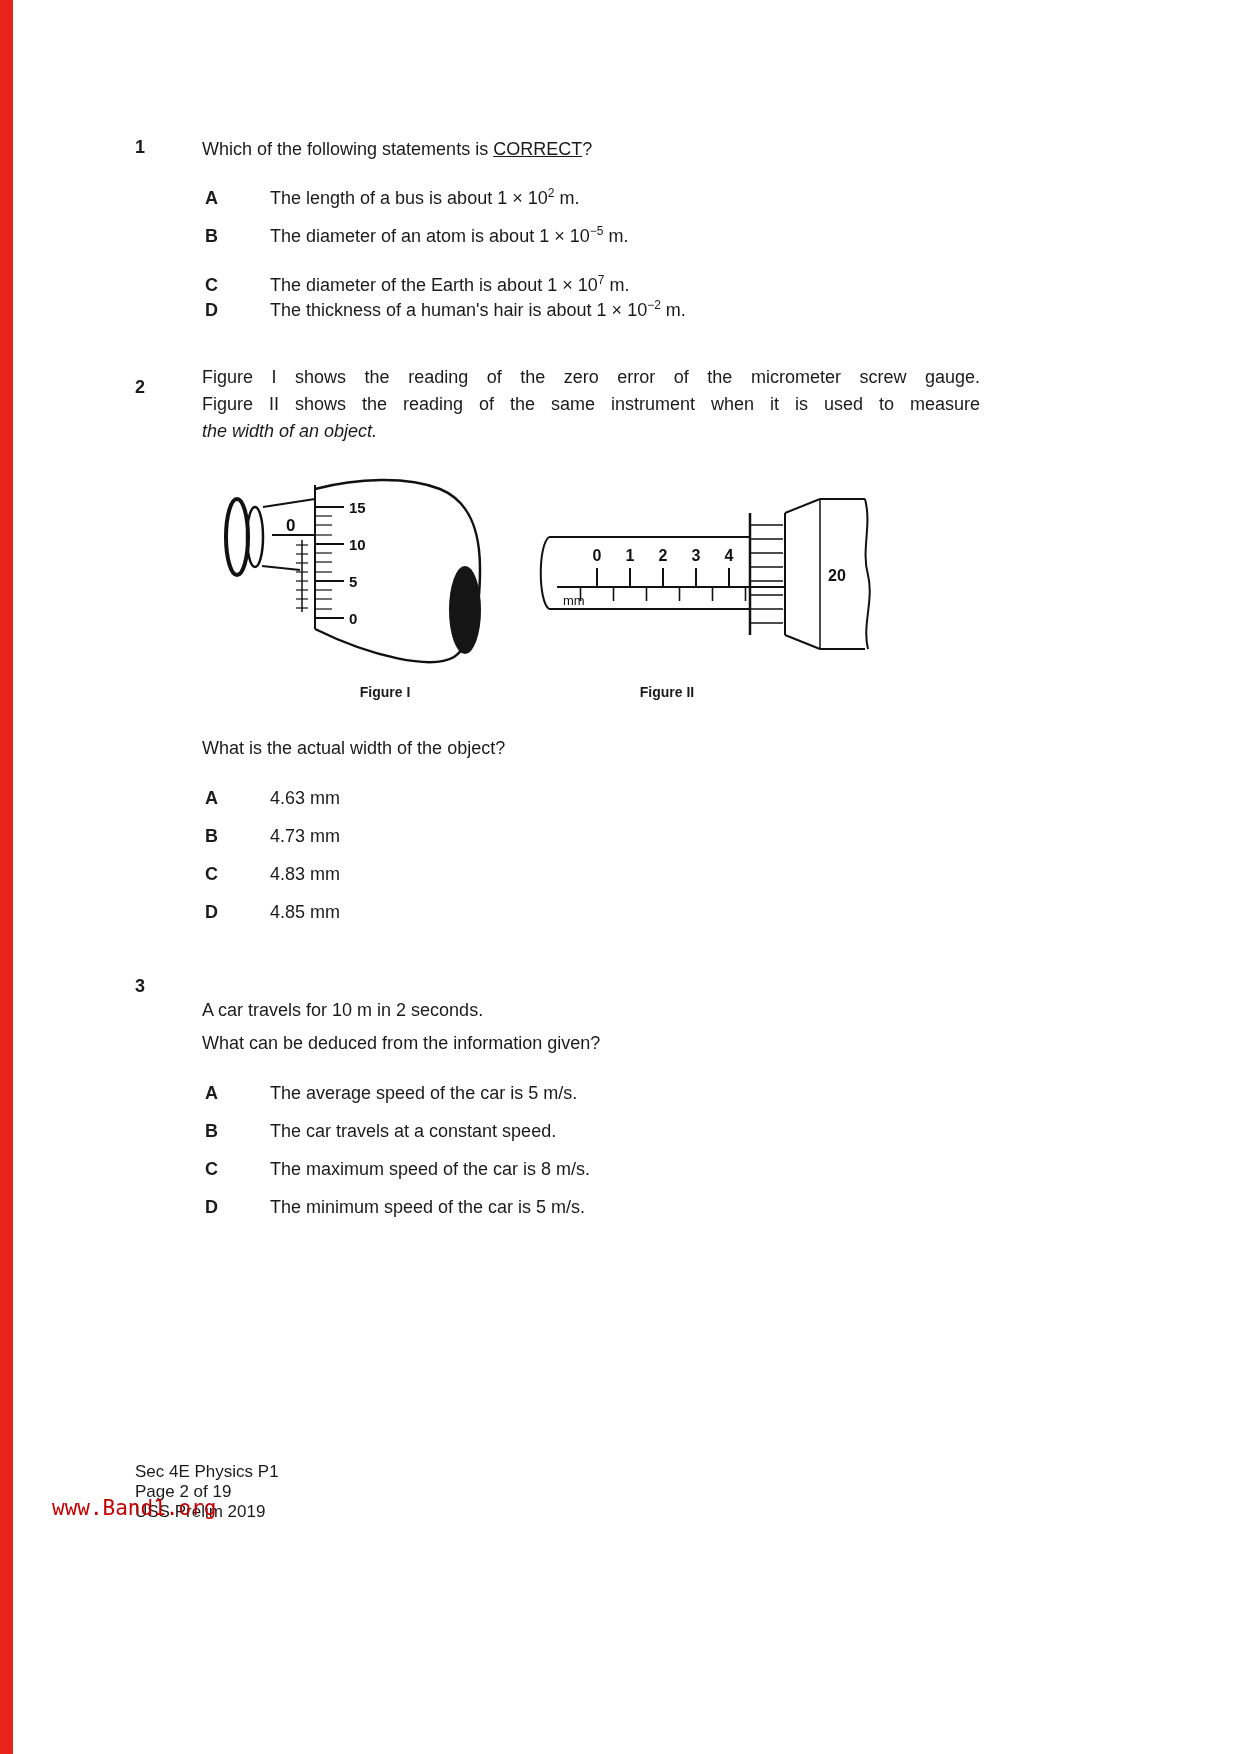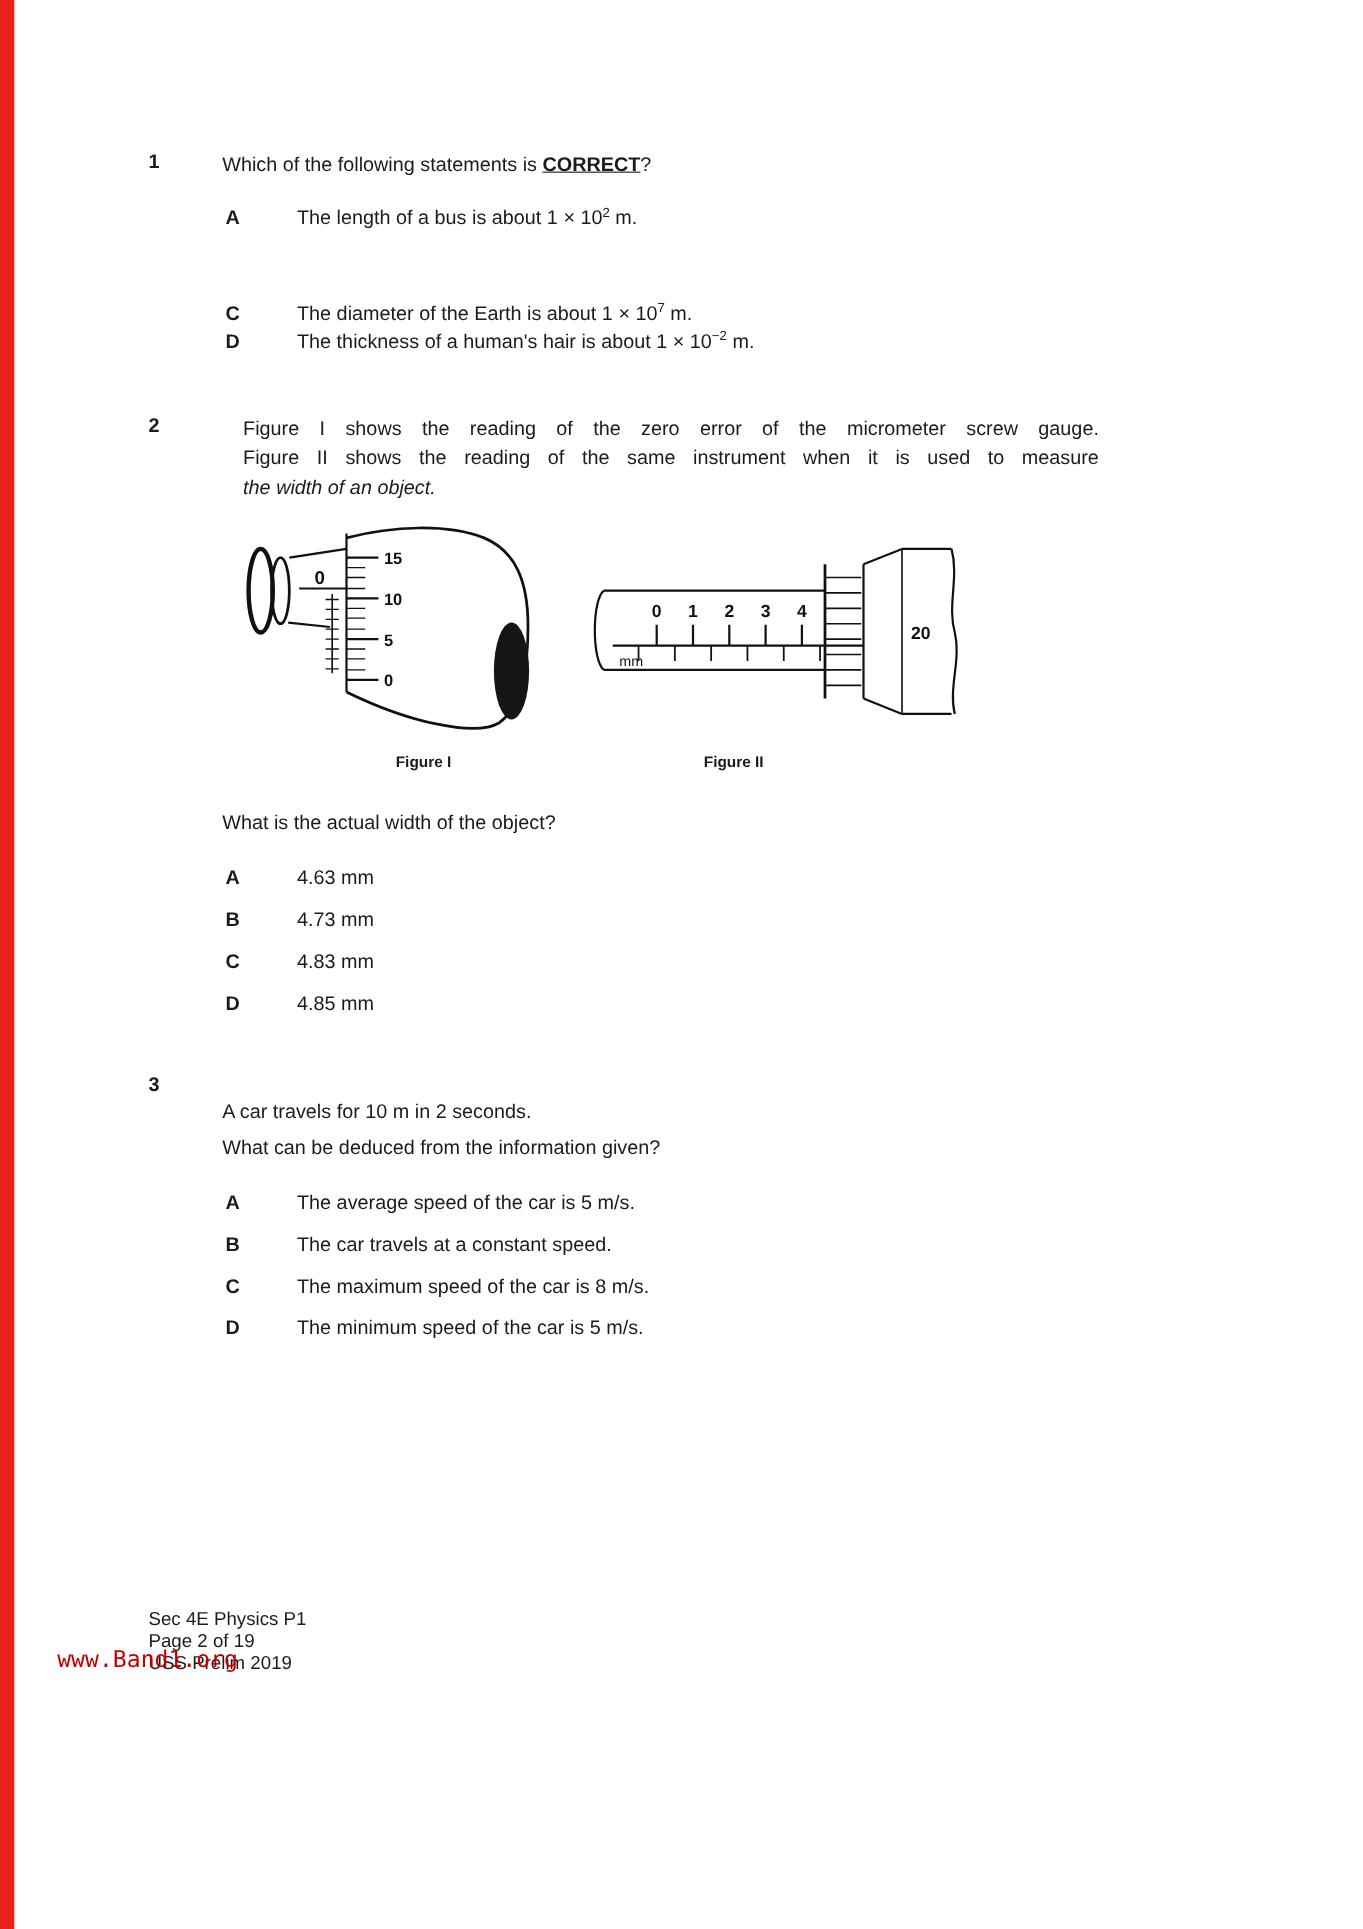--- a/index.html
+++ b/index.html
@@ -9,21 +9,21 @@
     font-family:"Liberation Sans","DejaVu Sans",sans-serif; color:#1b1b1b;
     overflow:hidden;
   }
   .stripe { position:absolute; left:0; top:0; width:13px; height:1754px; }
   .abs { position:absolute; }
   .qnum  { font-weight:bold; font-size:18px; }
   .qtext { font-size:18px; line-height:27px; }
   .stem-wrap { width:778px; }
   .justline { display:block; text-align:justify; text-align-last:justify; }
   .lastline { display:block; text-align:left;font-style:italic; }
-  .em-bold { font-weight:bold; text-decoration:underline;text-align:center; }
+  .em-bold { font-weight:normal; text-decoration:underline;text-align:center; }
   .opt { left:205px; font-size:18px; white-space:nowrap; }
   .opt-letter { display:inline-block; width:65px; font-weight:bold; }
   sup { font-size:12px; line-height:0; vertical-align:super; }
   .caption { font-weight:bold; font-size:14px; text-align:center; }
   .figsvg text { font-family:"Liberation Sans","DejaVu Sans",sans-serif; fill:#111; }
   .footer-row {
     position:absolute; left:135px; top:1462px; width:970px;
     display:flex; justify-content:space-between; font-size:17px;flex-direction:column;
   }
   .watermark {
@@ -39,29 +39,32 @@
   <div class="stripe" style="background:#e8231a;"></div>
 
   <div class="abs qnum" style="left:135px; top:137px;">1</div>
   <div class="abs qtext" style="left:202px; top:136px;">
     <span>Which of the following statements is </span><span class="em-bold">CORRECT</span><span>?</span>
   </div>
 
   <div class="abs opt" style="top:188px;">
     <span class="opt-letter">A</span><span><span>The length of a bus is about 1 × 10</span><sup>2</sup><span> m.</span></span>
   </div>
+  <div class="abs opt" style="top:226px;">
+    <span class="opt-letter">B</span><span><span>The diameter of an atom is about 1 × 10</span><sup>−5</sup><span> m.</span></span>
+  </div>
   <div class="abs opt" style="top:263px;margin-top:12px;">
     <span class="opt-letter">C</span><span><span>The diameter of the Earth is about 1 × 10</span><sup>7</sup><span> m.</span></span>
   </div>
   <div class="abs opt" style="top:300px;">
     <span class="opt-letter">D</span><span><span>The thickness of a human's hair is about 1 × 10</span><sup>−2</sup><span> m.</span></span>
   </div>
 
   <div class="abs qnum" style="left:135px; top:377px;">2</div>
-  <div class="abs qtext stem-wrap" style="left:202px; top:376px;margin-left:19px;">
+  <div class="abs qtext stem-wrap" style="left:202px; top:364px;">
     <span class="justline">Figure I shows the reading of the zero error of the micrometer screw gauge.</span>
     <span class="justline">Figure II shows the reading of the same instrument when it is used to measure</span>
     <span class="lastline">the width of an object.</span>
   </div>
 
   <svg class="abs figsvg" style="left:222px; top:477px;" width="270" height="195" viewBox="0 0 270 195">
     <ellipse cx="15" cy="60" rx="11" ry="38" fill="none" stroke="#111" stroke-width="4"></ellipse>
     <ellipse cx="33" cy="60" rx="8" ry="30" fill="none" stroke="#111" stroke-width="2.5"></ellipse>
     <line x1="41" y1="30" x2="93" y2="22" stroke="#111" stroke-width="2"></line>
     <line x1="40" y1="89" x2="78" y2="93" stroke="#111" stroke-width="2"></line>

